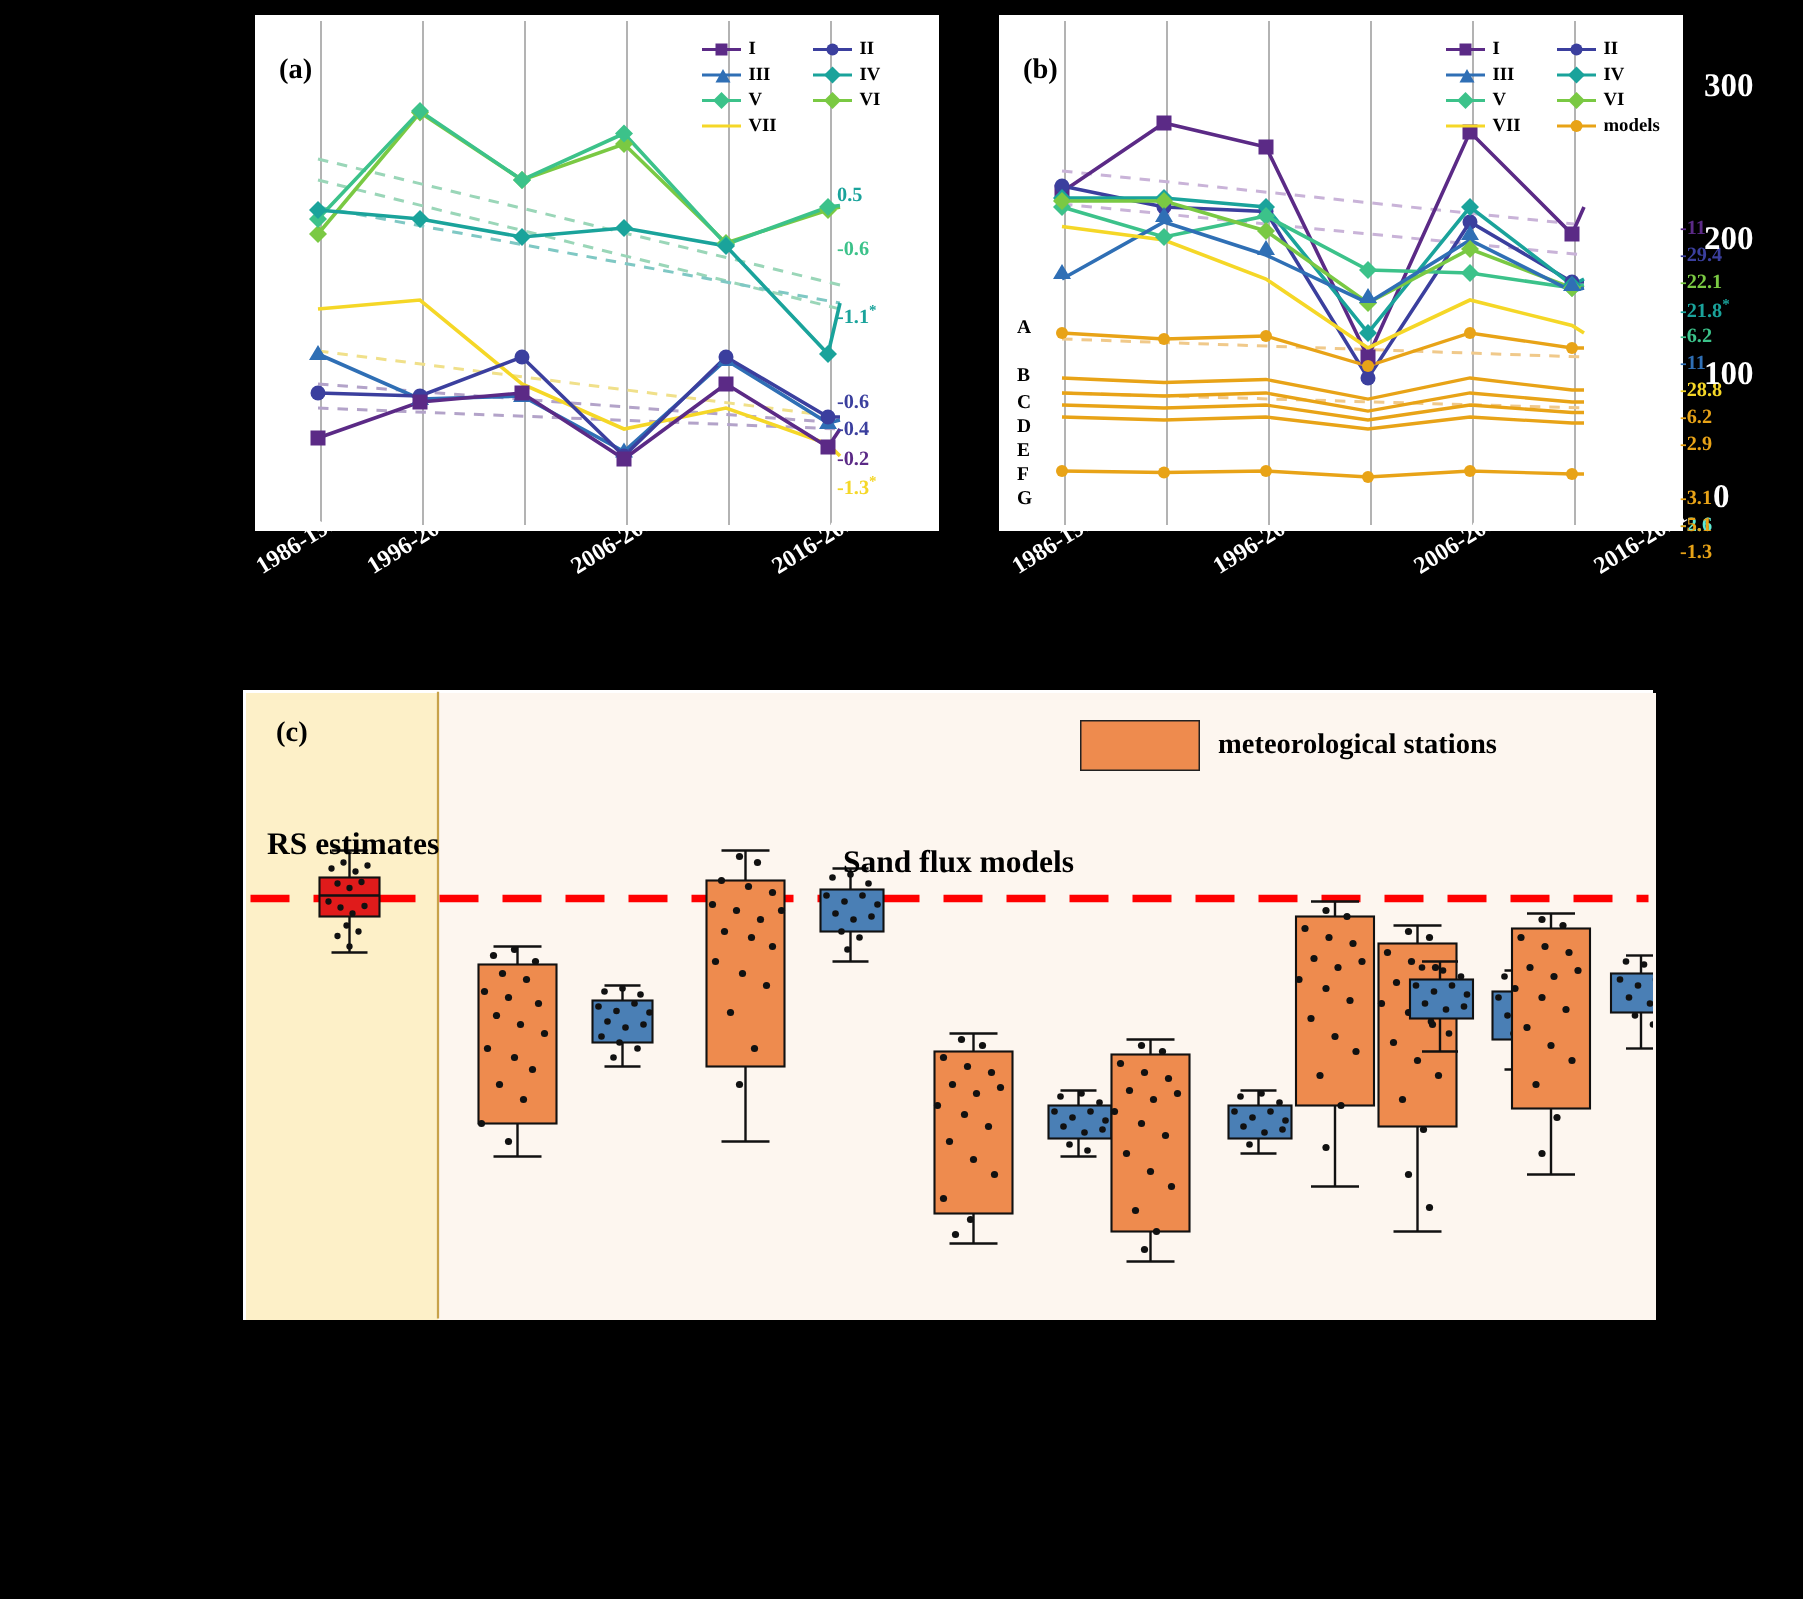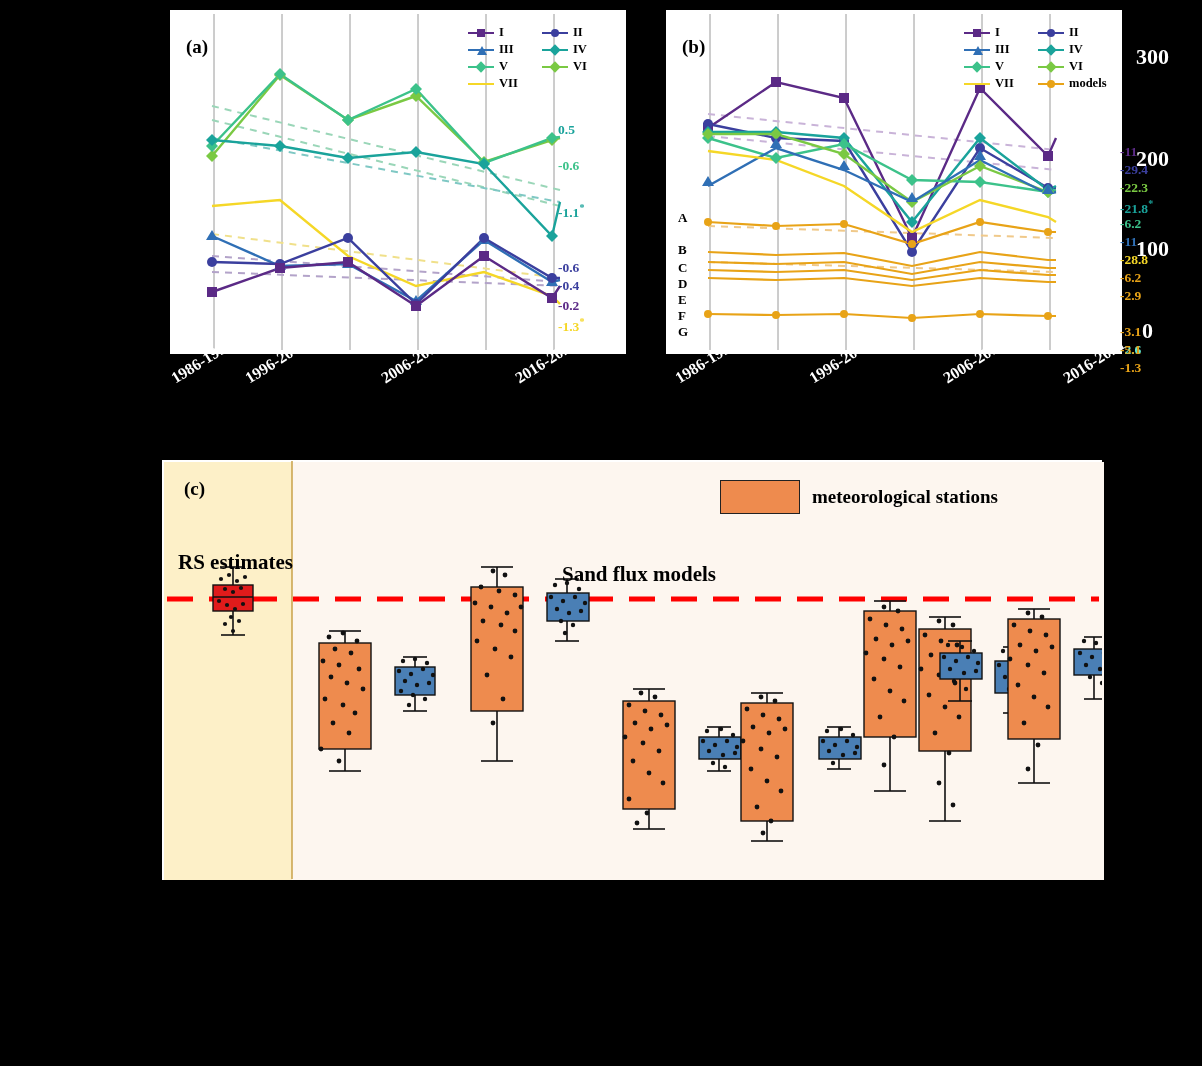--- a/index.html
+++ b/index.html
@@ -371,21 +371,21 @@
   <div class="rowlab" style="left:12px;top:232px;">B</div>
   <div class="rowlab" style="left:12px;top:250px;">C</div>
   <div class="rowlab" style="left:12px;top:266px;">D</div>
   <div class="rowlab" style="left:12px;top:282px;">E</div>
   <div class="rowlab" style="left:12px;top:298px;">F</div>
   <div class="rowlab" style="left:12px;top:314px;">G</div>
 </div>
 
 <div class="endlab" style="left:1120px;top:144px;color:#5b2a86;"><span>-11</span></div>
 <div class="endlab" style="left:1120px;top:162px;color:#3b3f9e;"><span>-29.4</span></div>
-<div class="endlab" style="left:1120px;top:180px;color:#7ac943;"><span>-22.3</span></div>
+<div class="endlab" style="left:1120px;top:180px;color:#7ac943;"><span>-22.1</span></div>
 <div class="endlab" style="left:1120px;top:198px;color:#1aa39b;"><span>-21.8</span><sup>*</sup></div>
 <div class="endlab" style="left:1120px;top:216px;color:#3cc28a;"><span>-6.2</span></div>
 <div class="endlab" style="left:1120px;top:234px;color:#2f6fb5;"><span>-11</span></div>
 <div class="endlab" style="left:1120px;top:252px;color:#f5d727;"><span>-28.8</span></div>
 <div class="endlab" style="left:1120px;top:270px;color:#e8a317;"><span>-6.2</span></div>
 <div class="endlab" style="left:1120px;top:288px;color:#e8a317;"><span>-2.9</span></div>
 <div class="endlab" style="left:1120px;top:306px;color:#5eead4;margin-top:36px;"><span>-2.6</span></div>
 <div class="endlab" style="left:1120px;top:324px;color:#e8a317;"><span>-3.1</span></div>
 <div class="endlab" style="left:1120px;top:342px;color:#e8a317;"><span>-5.1</span></div>
 <div class="endlab" style="left:1120px;top:360px;color:#e8a317;text-align:right;"><span>-1.3</span></div>

